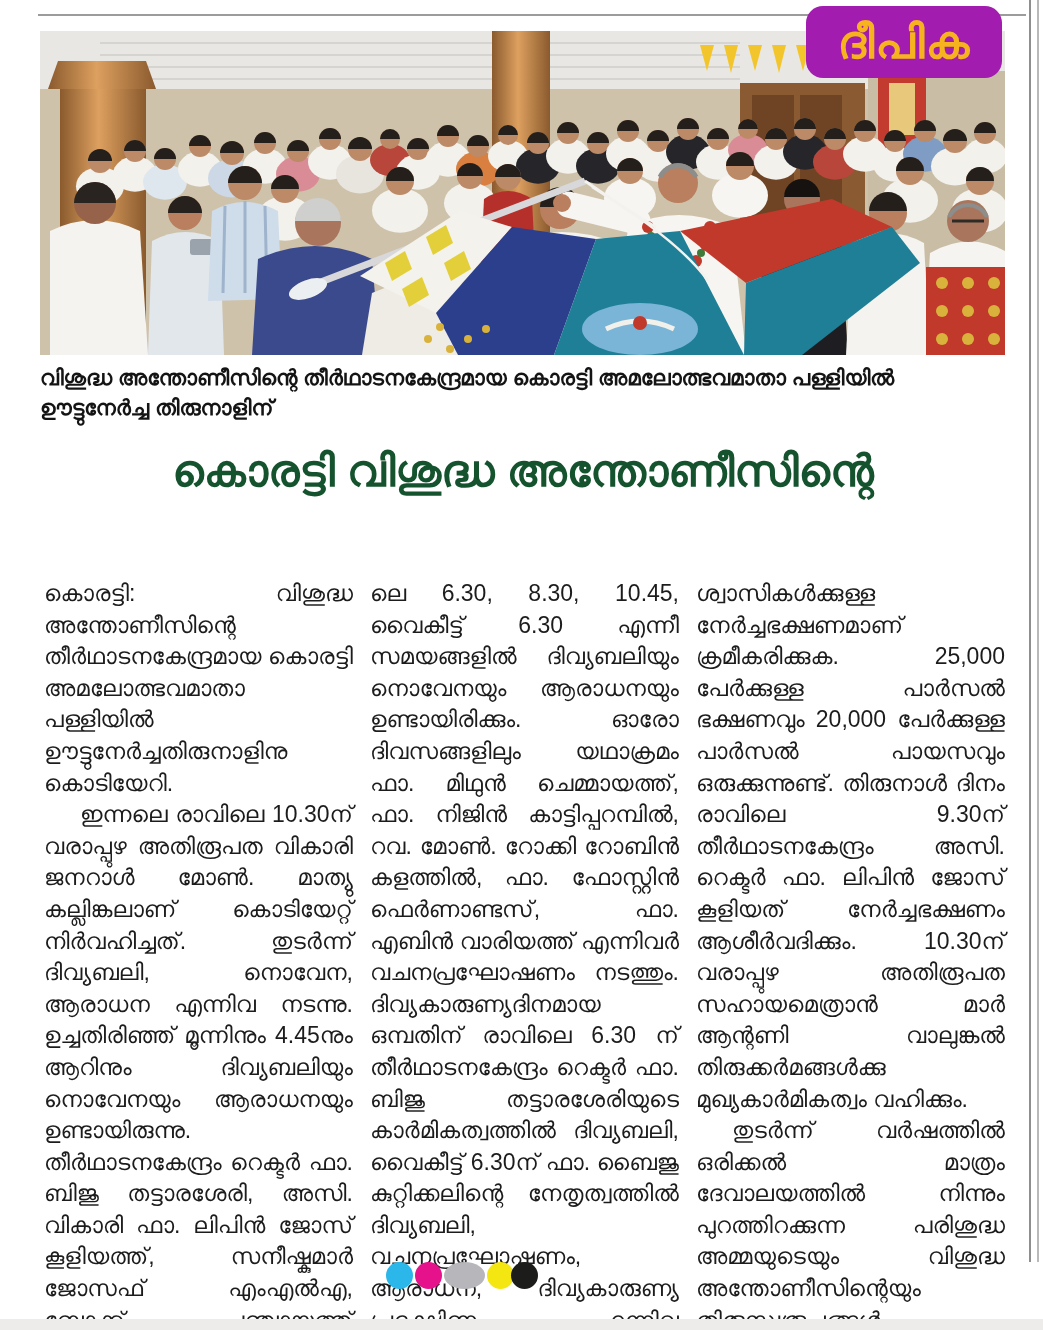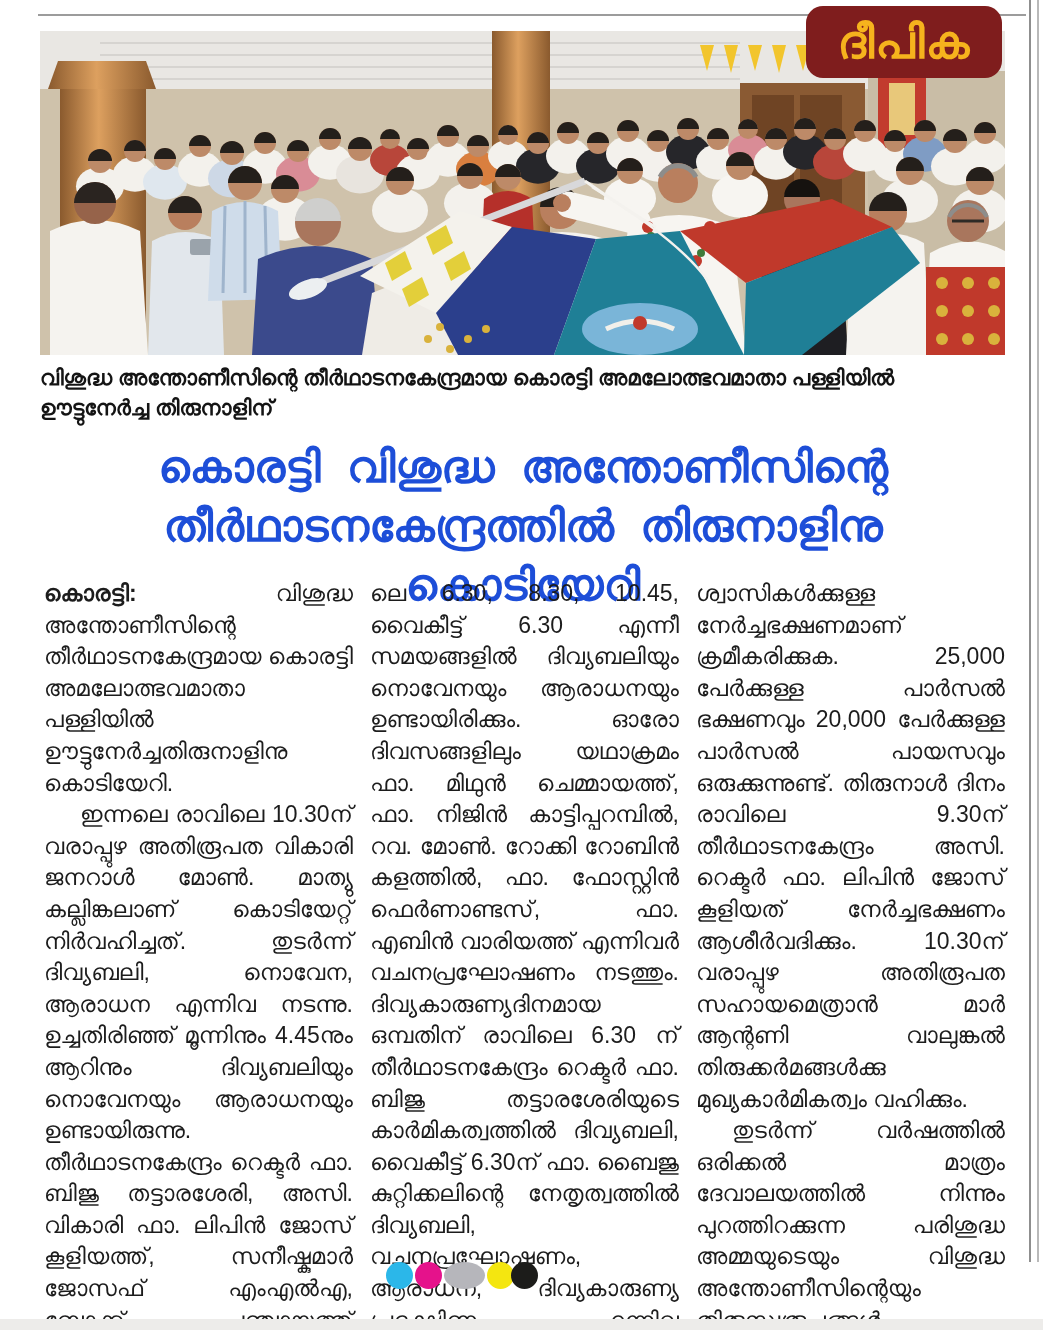--- a/index.html
+++ b/index.html
@@ -32,21 +32,21 @@
   .body-cols {
     position:absolute; left:44px; top:578px; width:962px;
     display:flex; gap:17px;
   }
   .col {
     width:309px; font-size:23px; line-height:31.6px; text-align:justify;
     color:#1c1c1c; word-break:normal;
   }
   .col p { margin:0; }
   .col p.indent { text-indent:36px; }
-  .col .lead { font-weight:bold; }
+  .col .lead { font-weight:normal; }
 
   .marks { position:absolute; left:386px; top:1262px; display:flex; align-items:center; }
   .mark { width:27px; height:27px; border-radius:50%; margin-right:2px; }
   .mark.wide { width:41px; margin-right:2px; }
   .mark.overlap { margin-left:-5px; }
 </style>
 </head>
 <body>
 
 <div class="page">
@@ -314,29 +314,28 @@
         <circle cx="902" cy="280" r="6"></circle>
           <circle cx="928" cy="280" r="6"></circle>
           <circle cx="954" cy="280" r="6"></circle>
         <circle cx="902" cy="308" r="6"></circle>
           <circle cx="928" cy="308" r="6"></circle>
           <circle cx="954" cy="308" r="6"></circle>
       </g>
     </svg>
   </div>
 
-  <div class="logo" style="background-color: #7f1d1d; color: rgb(246, 179, 29);">ദീപിക</div>
+  <div class="logo" style="background-color: #a21caf; color: rgb(246, 179, 29);">ദീപിക</div>
 
   <div class="caption">
     <div>വിശുദ്ധ അന്തോണീസിന്റെ തീർഥാടനകേന്ദ്രമായ കൊരട്ടി അമലോത്ഭവമാതാ പള്ളിയിൽ ഊട്ടുനേർച്ച തിരുനാളിന്</div>
   </div>
 
-  <div class="headline" style="color: #1d4ed8; font-family: Liberation Mono, monospace;">
+  <div class="headline" style="color: #14532d;">
     <div>കൊരട്ടി വിശുദ്ധ അന്തോണീസിന്റെ</div>
-    <div>തീർഥാടനകേന്ദ്രത്തിൽ തിരുനാളിനു കൊടിയേറി</div>
   </div>
 
   <div class="body-cols">
     <div class="col">
       <p><span class="lead">കൊരട്ടി:</span><span> വിശുദ്ധ അന്തോണീസിന്റെ തീർഥാടനകേന്ദ്രമായ കൊരട്ടി അമലോത്ഭവമാതാ പള്ളിയിൽ ഊട്ടുനേർച്ചതിരുനാളിനു കൊടിയേറി.</span></p>
       <p class="indent">ഇന്നലെ രാവിലെ 10.30ന് വരാപ്പുഴ അതിരൂപത വികാരി ജനറാൾ മോൺ. മാത്യു കല്ലിങ്കലാണ് കൊടിയേറ്റ് നിർവഹിച്ചത്. തുടർന്ന് ദിവ്യബലി, നൊവേന, ആരാധന എന്നിവ നടന്നു. ഉച്ചതിരിഞ്ഞ് മൂന്നിനും 4.45നും ആറിനും ദിവ്യബലിയും നൊവേനയും ആരാധനയും ഉണ്ടായിരുന്നു. തീർഥാടനകേന്ദ്രം റെക്ടർ ഫാ. ബിജു തട്ടാരശേരി, അസി. വികാരി ഫാ. ലിപിൻ ജോസ് കൂളിയത്ത്, സനീഷ്കുമാർ ജോസഫ് എംഎൽഎ, ബ്ലോക്ക് പഞ്ചായത്ത് പ്രസിഡന്റ് വേണു കണ്ടരുമഠത്തിൽ, വാർഡ് മെമ്പർ റെയ്മോൾ ജോസ് എന്നിവർക്കുപുറമെ നൂറുകണക്കിന് ഭക്തജനങ്ങളാണ് കൊടിയേറ്റുകർമത്തിൽ പങ്കെടുത്തത്.</p>
 
     </div>
     <div class="col">
       <p>ലെ 6.30, 8.30, 10.45, വൈകീട്ട് 6.30 എന്നീ സമയങ്ങളിൽ ദിവ്യബലിയും നൊവേനയും ആരാധനയും ഉണ്ടായിരിക്കും. ഓരോ ദിവസങ്ങളിലും യഥാക്രമം ഫാ. മിഥുൻ ചെമ്മായത്ത്, ഫാ. നിജിൻ കാട്ടിപ്പറമ്പിൽ, റവ. മോൺ. റോക്കി റോബിൻ കളത്തിൽ, ഫാ. ഫോസ്റ്റിൻ ഫെർണാണ്ടസ്, ഫാ. എബിൻ വാരിയത്ത് എന്നിവർ വചനപ്രഘോഷണം നടത്തും. ദിവ്യകാരുണ്യദിനമായ ഒമ്പതിന് രാവിലെ 6.30 ന് തീർഥാടനകേന്ദ്രം റെക്ടർ ഫാ. ബിജു തട്ടാരശേരിയുടെ കാർമികത്വത്തിൽ ദിവ്യബലി, വൈകീട്ട് 6.30ന് ഫാ. ബൈജു കുറ്റിക്കലിന്റെ നേതൃത്വത്തിൽ ദിവ്യബലി, വചനപ്രഘോഷണം, ആരാധന, ദിവ്യകാരുണ്യ പ്രദക്ഷിണം എന്നിവ ഉണ്ടായിരിക്കും.</p>

